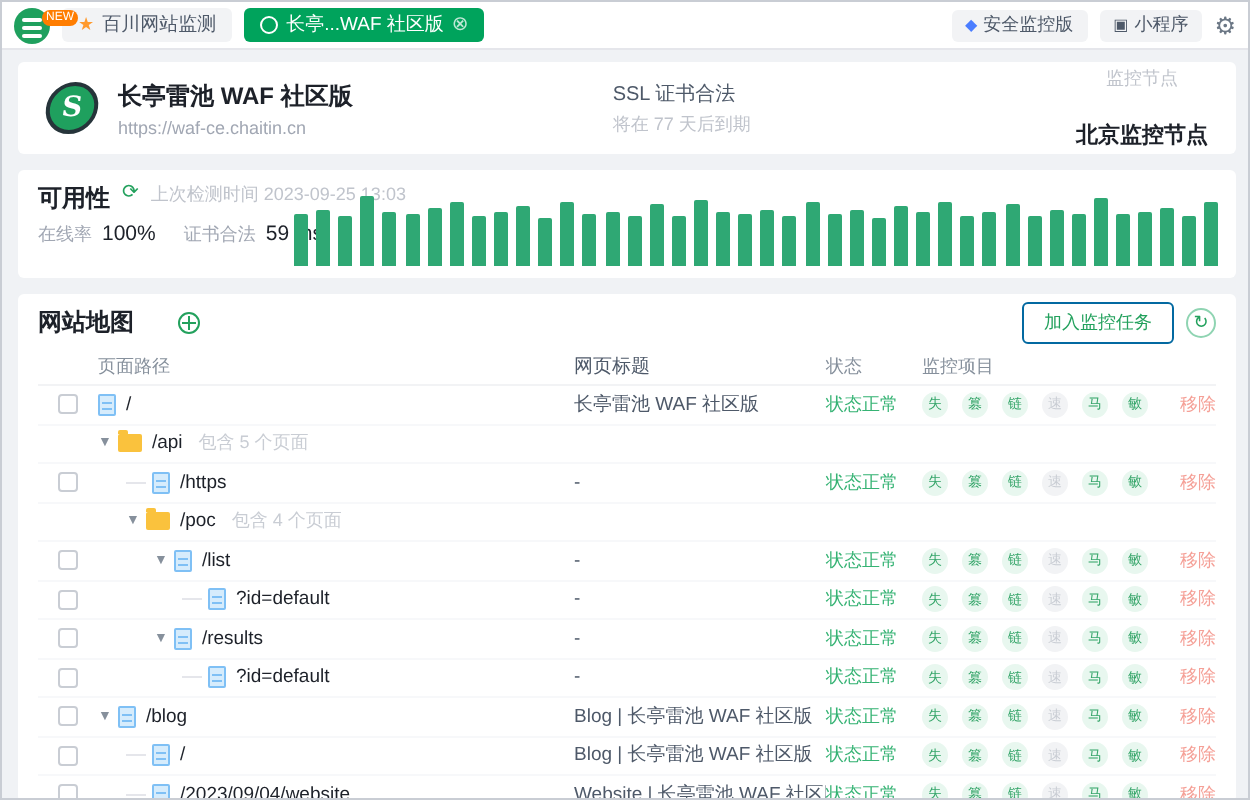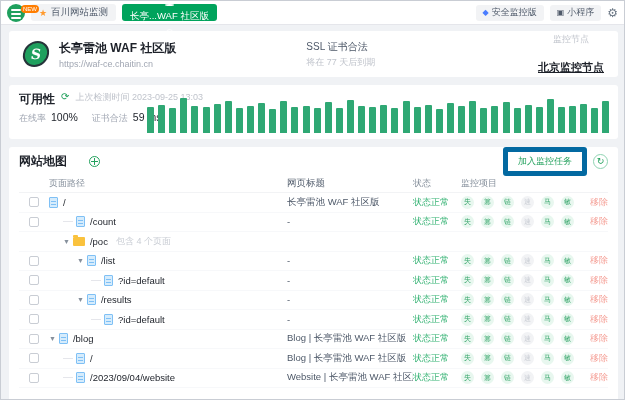--- a/index.html
+++ b/index.html
@@ -13,21 +13,21 @@
   .topbar { position:absolute; left:0; top:0; width:100%; height:24px; background:#fff;
     border-bottom:1px solid #e5e6eb; display:flex; align-items:center; padding:0 6px; gap:6px; }
   .platform-logo { width:18px; height:18px; border-radius:50%; background:#1fa05e; position:relative; flex:0 0 auto; }
   .platform-logo i { position:absolute; left:4px; right:4px; height:2px; background:#fff; border-radius:1px; }
   .platform-logo i:nth-child(1){top:5px} .platform-logo i:nth-child(2){top:9px} .platform-logo i:nth-child(3){top:13px}
   .new-badge { position:absolute; left:14px; top:1px; background:#ff7d00; color:#fff; font-size:6px;
     padding:0 2px; border-radius:4px; line-height:8px; }
   .tab { height:17px; display:flex; align-items:center; gap:4px; padding:0 8px; border-radius:3px;
     font-size:9.5px; cursor:default; }
   .tab.inactive { background:#f2f3f5; color:#4e5969; }
-  .tab.active { background:#00a35c; color:#fff;flex-direction:column; }
+  .tab.active { background:#00a35c; color:#fff; }
   .star-icon { color:#ff9a2e; font-size:9px; }
   .fav-dot { width:9px; height:9px; border-radius:50%; border:1.5px solid #fff; display:inline-block; }
   .tab-close { opacity:.75; font-size:10px; }
   .topbar-right { margin-left:auto; display:flex; align-items:center; gap:6px; }
   .chip { height:16px; background:#f2f3f5; border-radius:3px; color:#4e5969; font-size:9px;
     display:flex; align-items:center; gap:3px; padding:0 7px; }
   .diamond-icon { color:#4a7dff; font-size:8px; }
   .mini-icon { color:#4e5969; font-size:8px; }
   .gear-icon { color:#6b7785; font-size:12px; }
   
@@ -38,21 +38,21 @@
     color:#fff; display:flex; align-items:center; justify-content:center; font-weight:bold; font-size:14px;
     font-family:"DejaVu Serif",serif; transform:skewX(-8deg); }
   .site-meta { margin-left:10px; }
   .site-title { font-size:12px; font-weight:bold; color:#1d2129; }
   .site-url { font-size:9px; color:#a1a7b3; margin-top:2px; }
   .ssl-block { margin-left:130px; }
   .ssl-main { font-size:10px; color:#4e5969; }
   .ssl-sub { font-size:9px; color:#c0c4cc; margin-top:2px; }
   .node-block { margin-left:auto; text-align:center; }
   .node-label { font-size:9px; color:#c0c4cc; }
-  .node-value { font-size:11px; font-weight:bold; color:#1d2129; margin-top:14px;text-decoration:underline; }
+  .node-value { font-size:11px; font-weight:bold; color:#1d2129; margin-top:14px; }
   
   #card-avail { top:84px; height:54px; padding:6px 10px; }
   .avail-head { display:flex; gap:6px; }
   .sec-title { font-size:12px; font-weight:bold; color:#1d2129; }
   .refresh-icon { color:#23a15d; font-size:10px; }
   .avail-time { font-size:9px; color:#c0c4cc; }
   .range-switch { position:absolute; right:24px; top:5px; display:flex; border:1px solid #e5e6eb;
     border-radius:3px; overflow:hidden; }
   .range-item { font-size:9px; color:#4e5969; padding:2px 12px; background:#fff; }
   .range-item.active { background:#23a15d; color:#fff; border-radius:3px; }
@@ -66,21 +66,21 @@
   #card-map { top:146px; height:254px; padding:0 10px; }
   .map-head { height:28px; display:flex; align-items:center; gap:22px; }
   .globe-icon { width:11px; height:11px; border:1px solid #23a15d; border-radius:50%; position:relative; }
   .globe-icon::before,.globe-icon::after{content:"";position:absolute;background:#23a15d;}
   .globe-icon::before{left:50%;top:1px;bottom:1px;width:1px;margin-left:-.5px;}
   .globe-icon::after{top:50%;left:1px;right:1px;height:1px;margin-top:-.5px;}
   .map-count { font-size:9px; color:#a1a7b3; }
   .map-actions { margin-left:auto; display:flex; align-items:center; gap:6px; }
   .bulk-select { border:1px solid #e5e6eb; border-radius:3px; font-size:9px; color:#86909c;
     padding:3px 8px; display:flex; gap:6px; align-items:center; background:#fff; }
-  .btn-outline-green { border:5px solid #0369a1; color:#23a15d; border-radius:3px; font-size:9px;
+  .btn-outline-green { border:1px solid #0369a1; color:#23a15d; border-radius:3px; font-size:9px;
     padding:3px 10px; background:#fff; }
   .circle-refresh { width:15px; height:15px; border:1px solid #8fd4b2; color:#23a15d; border-radius:50%;
     font-size:9px; display:flex; align-items:center; justify-content:center; }
   
   .thead { display:flex; align-items:center; height:18px; border-bottom:1px solid #f2f3f5;
     color:#86909c; font-size:9px; }
   .row { display:flex; align-items:center; height:19.5px; border-bottom:1px solid #f7f8fa; }
   .col-path { flex:0 0 268px; display:flex; align-items:center; overflow:hidden; }
   .col-title { flex:0 0 126px; font-size:9.5px; color:#4e5969; overflow:hidden; white-space:nowrap; }
   .col-status { flex:0 0 48px; font-size:9px; }
@@ -244,25 +244,38 @@
           <span class="badge on">篡</span>
           <span class="badge on">链</span>
           <span class="badge off">速</span>
           <span class="badge on">马</span>
           <span class="badge on">敏</span>
         </div>
         <div class="col-remove"><span>移除</span></div>
       </div>
       <div class="row">
         <div class="col-path">
+          <span class="cbx hidden"></span>
+          <span class="caret">▼</span>
+          <span class="icon-folder"></span>
+          <span class="path-text">/api</span>
+          <span class="note-text">包含 5 个页面</span>
+        </div>
+        <div class="col-title"></div>
+        <div class="col-status"></div>
+        <div class="col-badges"></div>
+        <div class="col-remove"></div>
+      </div>
+      <div class="row">
+        <div class="col-path">
           <span class="cbx"></span>
           <span style="width: 14px; flex: 0 0 auto;"></span>
           <span class="connector"></span>
           <span class="icon-page"></span>
-          <span class="path-text">/count</span>
+          <span class="path-text">/https</span>
         </div>
         <div class="col-title">-</div>
         <div class="col-status"><span class="status-ok">状态正常</span></div>
         <div class="col-badges">
           <span class="badge on">失</span>
           <span class="badge on">篡</span>
           <span class="badge on">链</span>
           <span class="badge off">速</span>
           <span class="badge on">马</span>
           <span class="badge on">敏</span>

